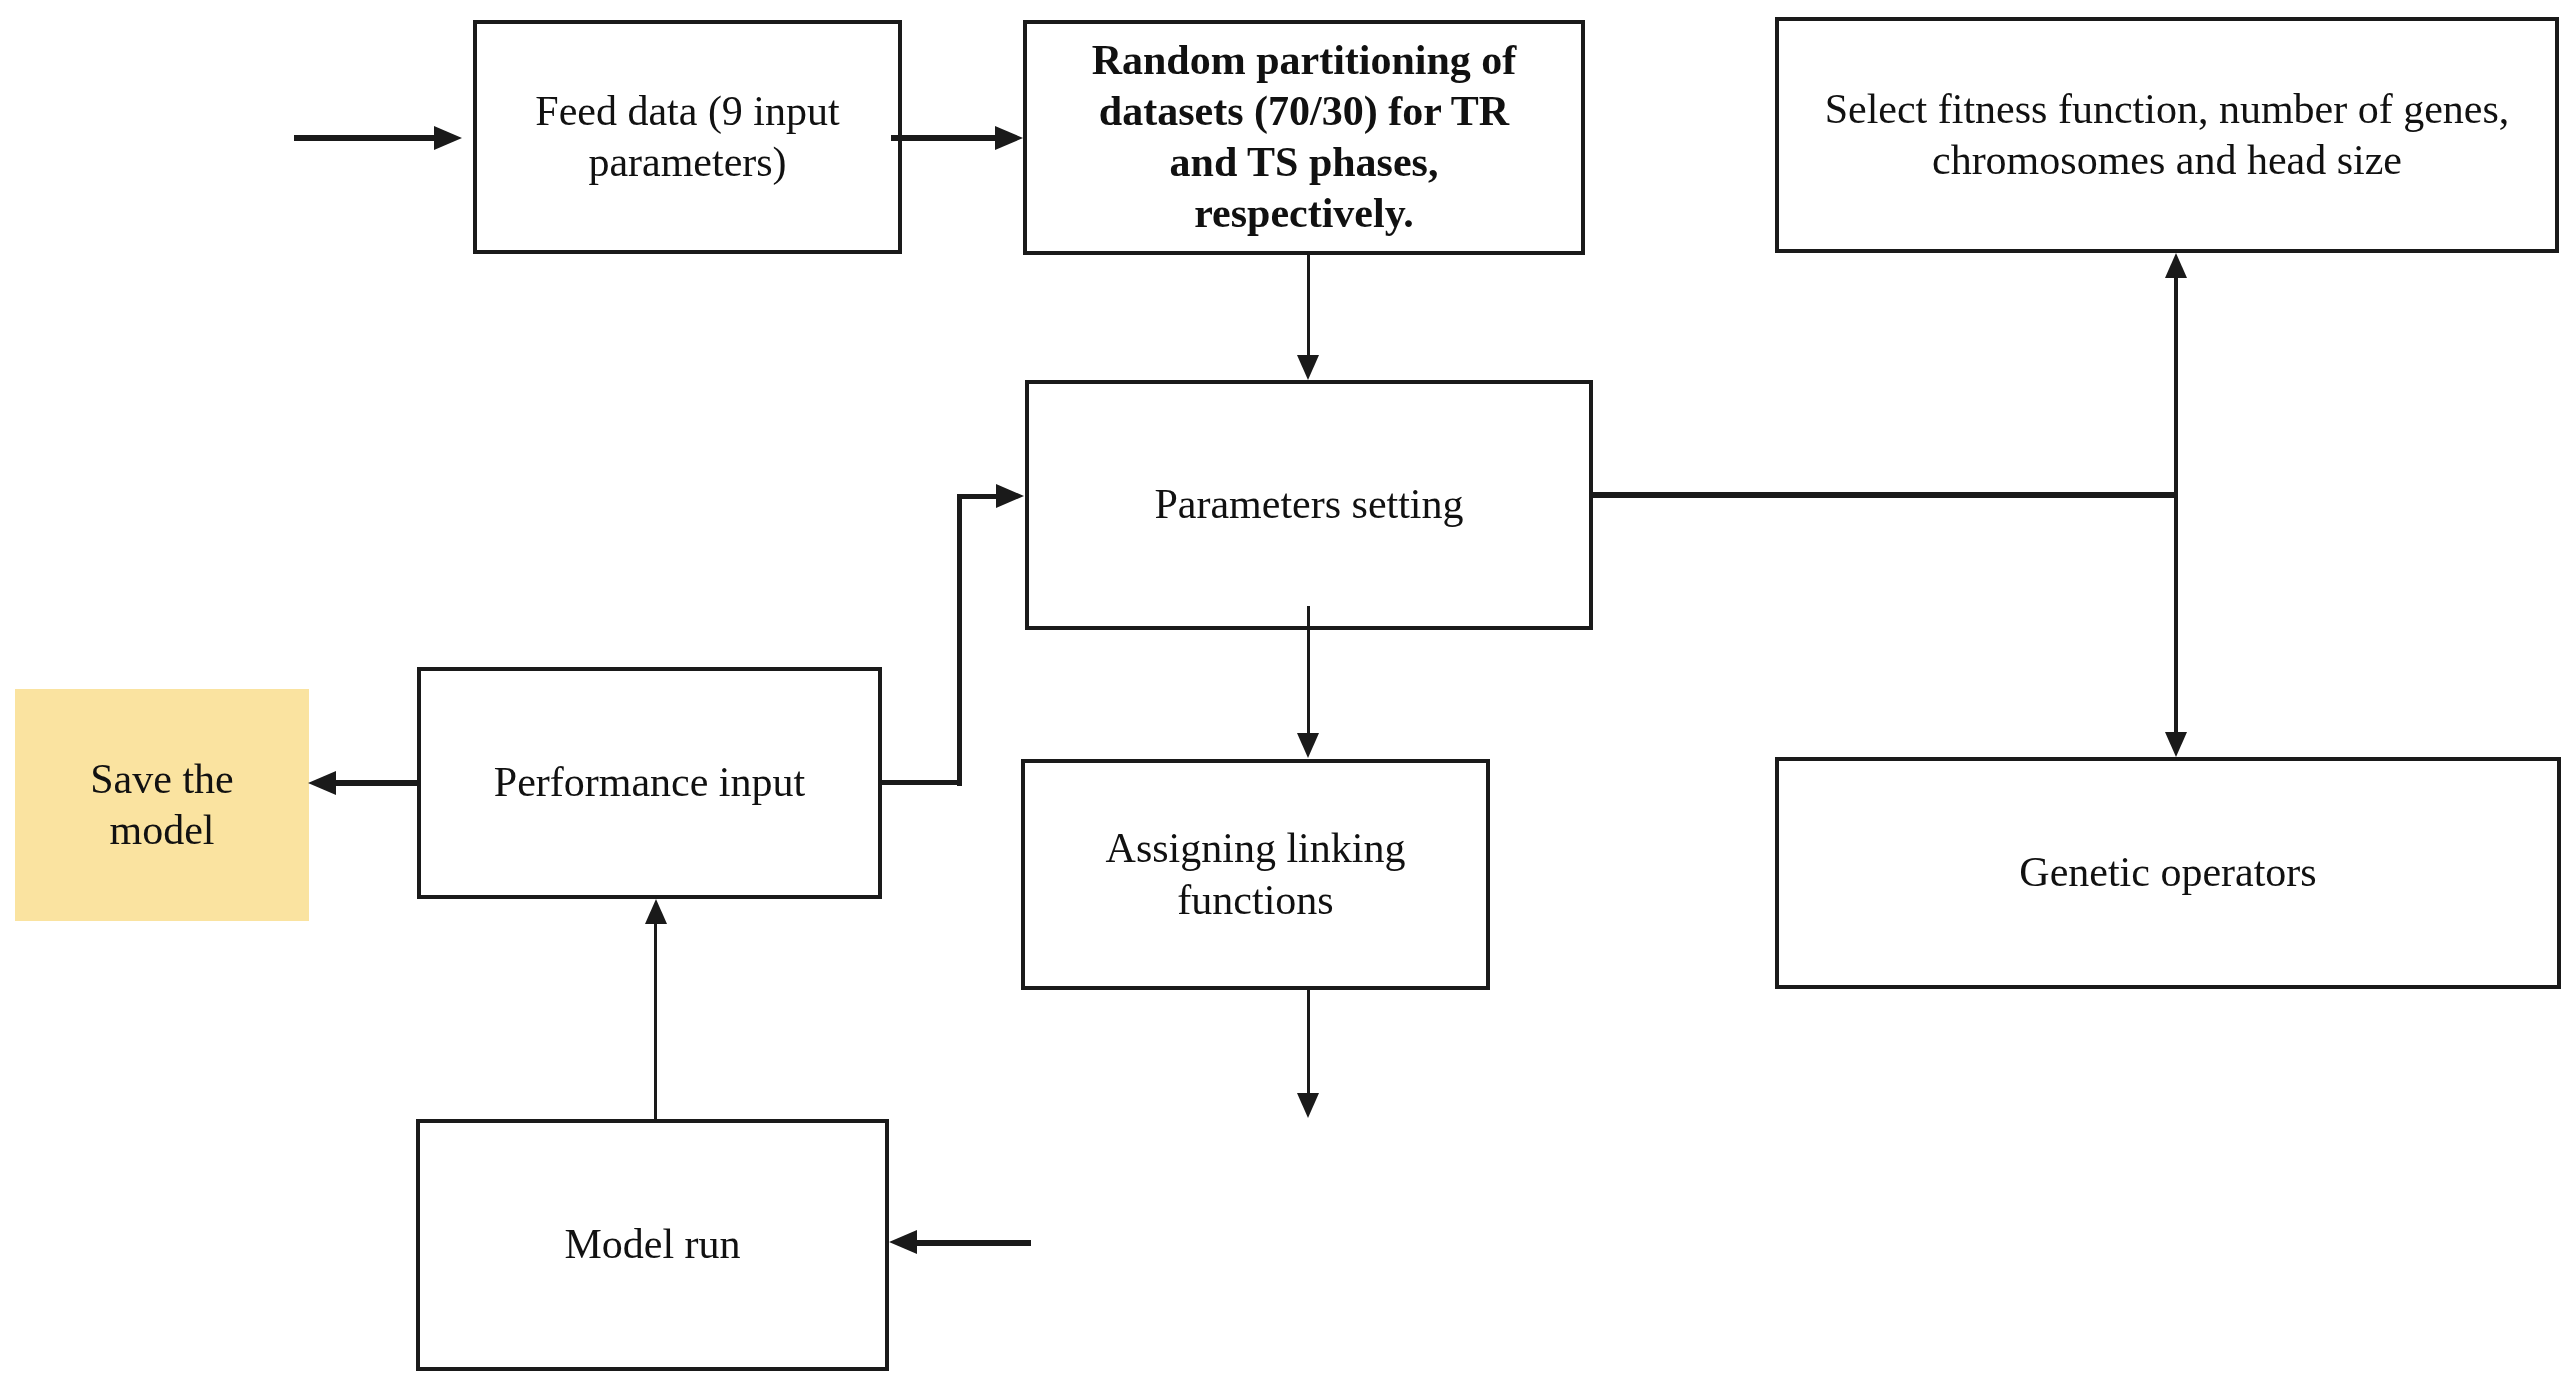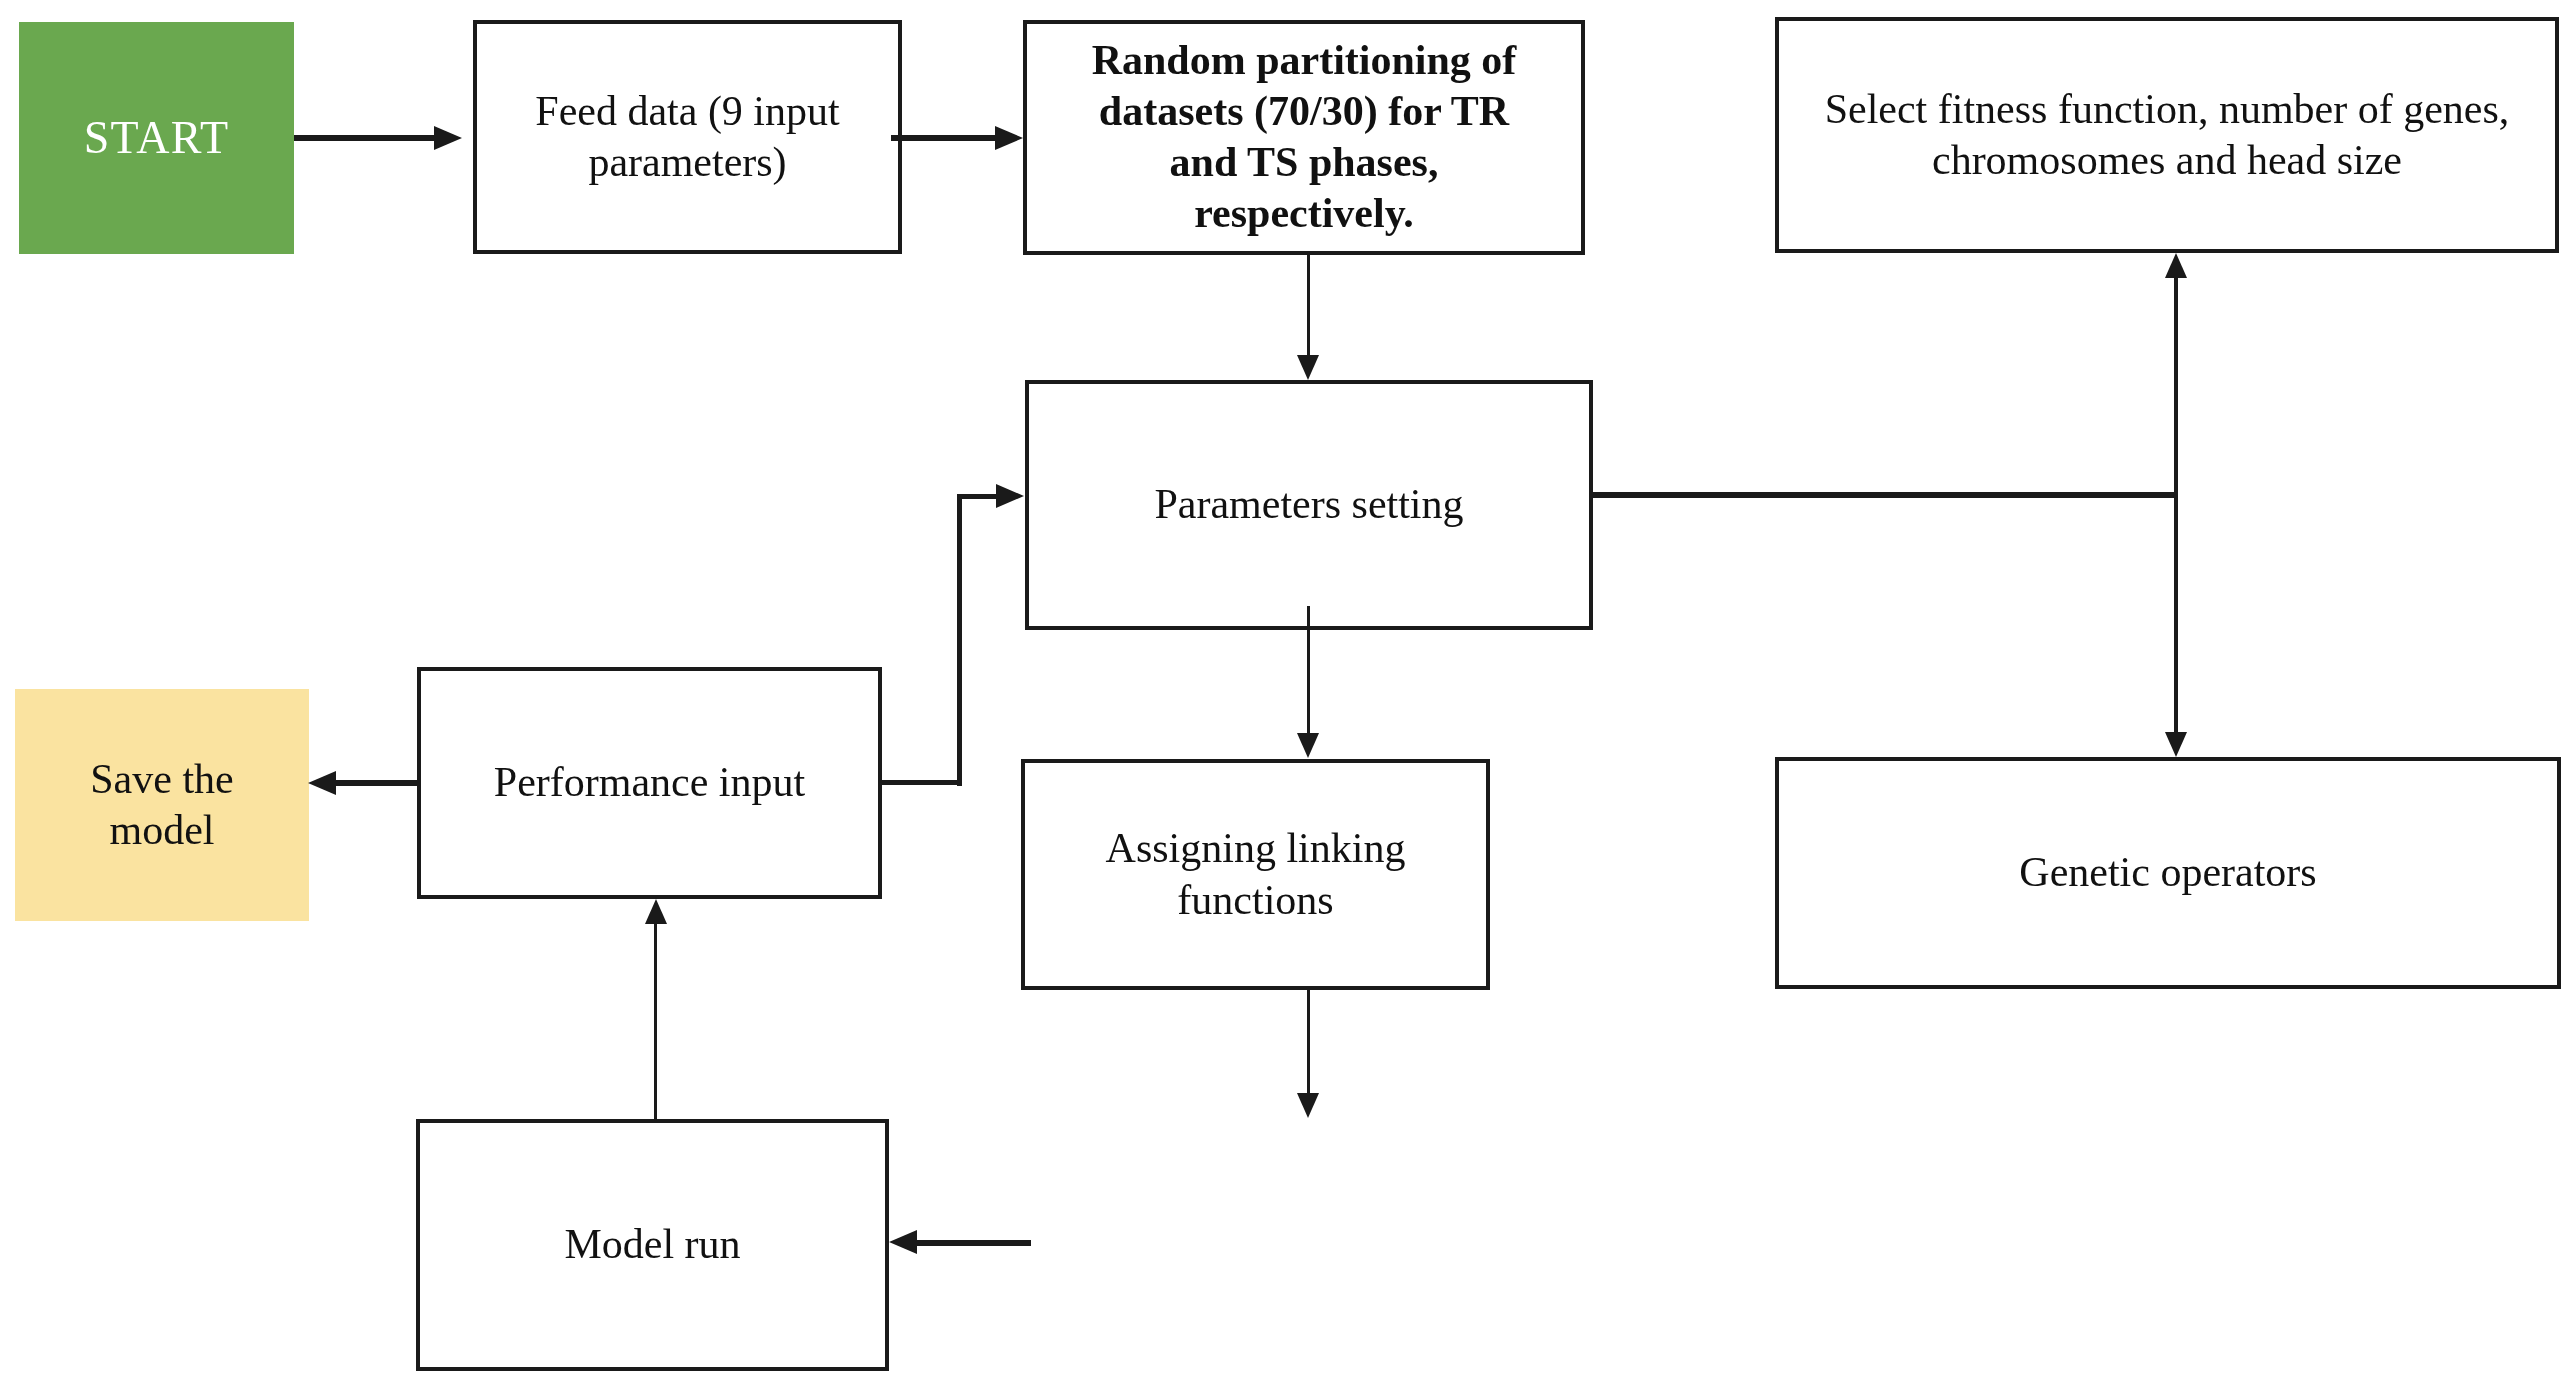--- a/index.html
+++ b/index.html
@@ -88,23 +88,20 @@
     border-left: 11.4px solid transparent;
     border-right: 11.4px solid transparent;
     border-bottom: 25.6px solid #1a1a1a;
   }
 </style>
 </head>
 <body>
 
 <div class="canvas">
 
-  <div class="node node-start">
-    <span class="label">START</span>
-  </div>
 
   <div class="node bordered node-feed">
     <span class="label">Feed data (9 input parameters)</span>
   </div>
 
   <div class="node bordered node-random">
     <span class="label">Random partitioning of datasets (70/30) for TR and TS phases, respectively.</span>
   </div>
 
   <div class="node bordered node-select">

